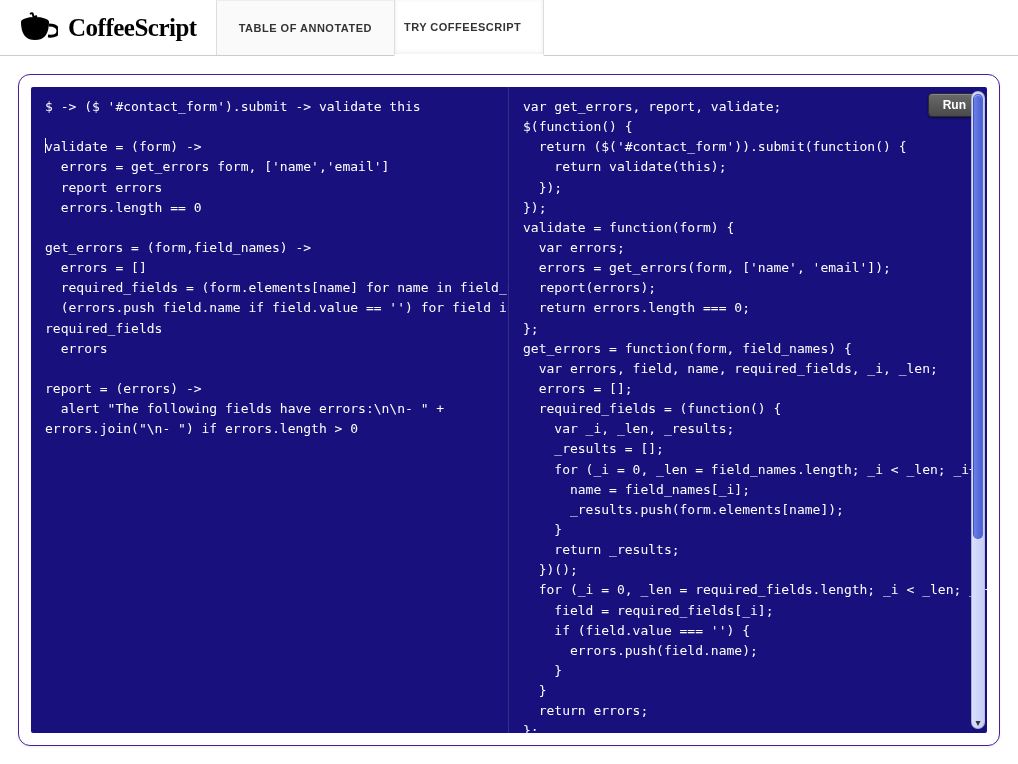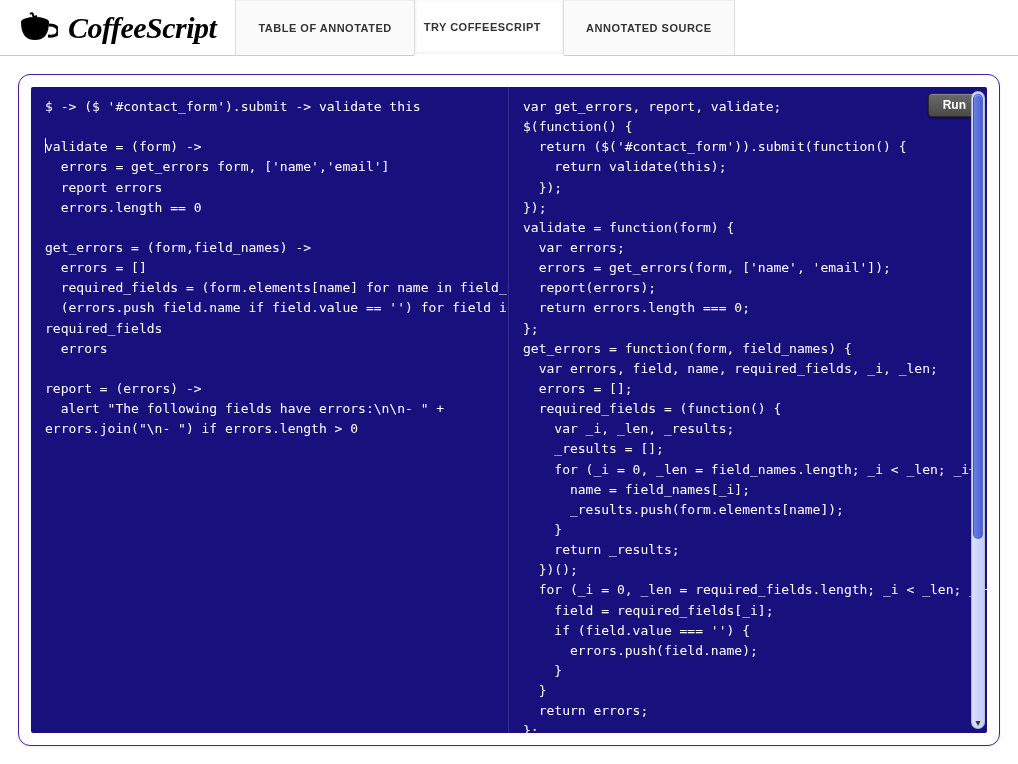--- a/index.html
+++ b/index.html
@@ -23,22 +23,21 @@
       padding: 0 20px 0 18px;
       gap: 10px;
     }
     .logo-icon {
       width: 40px;
       height: 32px;
       position: relative;
     }
     .logo-text {
       font-family: Georgia, "Times New Roman", serif;
-      font-style: italic;
-      font-size: 30px;
+      font-size: 25px;
       font-weight: bold;
       color: #000;
       letter-spacing: -0.5px;
     }
     .tabs {
       display: flex;
       align-items: stretch;
     }
     .tab {
       padding: 0 22px;
@@ -167,21 +166,20 @@
         <path d="M3 10 Q3 28 17 28 Q31 28 31 10 Z" fill="#000"></path>
         <path d="M31 13 Q40 13 40 19 Q40 25 30 24" fill="none" stroke="#000" stroke-width="3"></path>
         <path d="M12 2 Q15 0 15 3 Q15 6 19 4" fill="none" stroke="#000" stroke-width="2"></path>
       </svg>
     </span>
     <span class="logo-text">CoffeeScript</span>
   </div>
   <div class="tabs">
     <div class="tab">TABLE OF ANNOTATED</div>
     <div class="tab active">TRY COFFEESCRIPT</div>
-    <div class="tab">ANNOTATED SOURCE</div>
   </div>
 </div>
 
 <div class="page">
   <div class="editor-frame">
     <div class="code-panel">
       <div class="code-col code-left"><span>$ -&gt; ($ '#contact_form').submit -&gt; validate this
 
 <span class="caret"></span>validate = (form) -&gt;
   errors = get_errors form, ['name','email']

